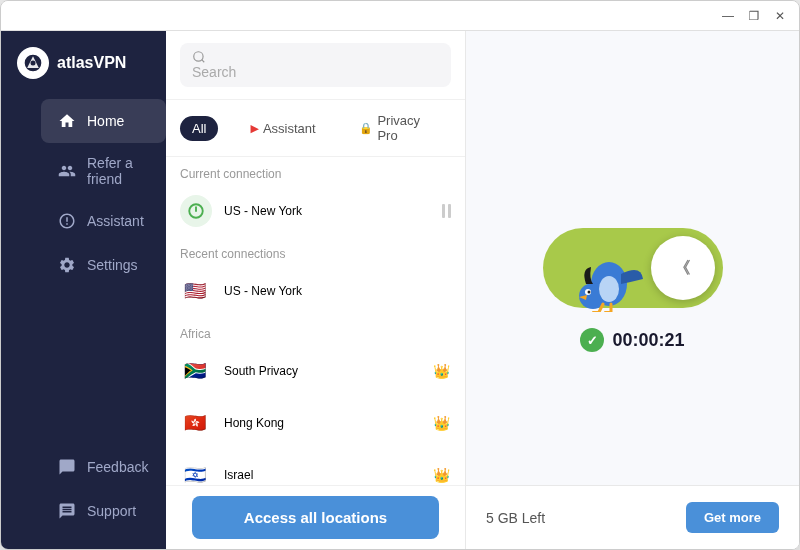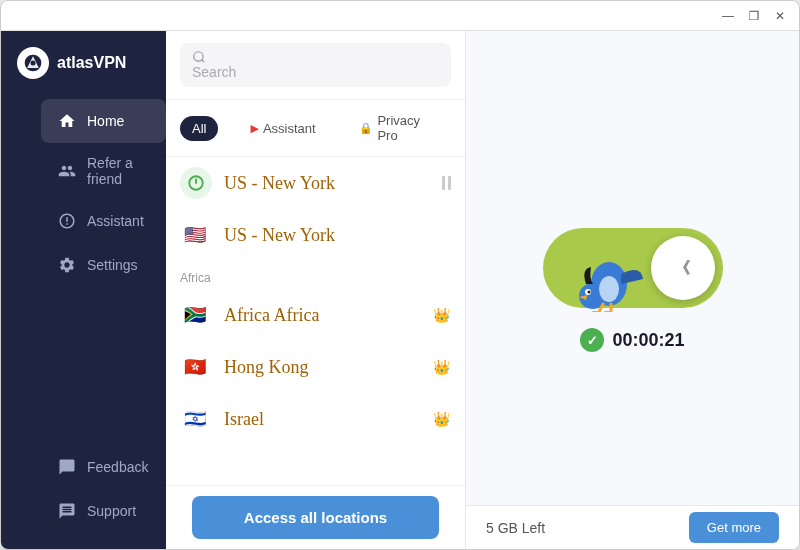--- a/index.html
+++ b/index.html
@@ -218,25 +218,24 @@
       margin-right: 12px;
       display: flex;
       align-items: center;
       justify-content: center;
       font-size: 18px;
       flex-shrink: 0;
       overflow: hidden;
     }
 
     .location-name {
-      font-size: 18px;
-      color: #a16207;
+      font-size: 12px;
+      color: #000000;
       font-weight: 500;
       flex: 1;
-      font-family: Liberation Serif, serif;
     }
 
     .location-crown {
       font-size: 14px;
       margin-left: 4px;
     }
 
     .current-connection-icon {
       width: 32px;
       height: 32px;
@@ -352,21 +351,21 @@
       justify-content: center;
       color: #fff;
       font-size: 13px;
     }
 
     .right-panel-footer {
       position: absolute;
       bottom: 0;
       left: 0;
       right: 0;
-      height: 44px;
+      height: 64px;
       background: #fff;
       border-top: 1px solid #e8e8e8;
       display: flex;
       align-items: center;
       justify-content: space-between;
       padding: 0 20px;
     }
 
     .gb-left {
       font-size: 14px;
@@ -374,21 +373,21 @@
       font-weight: 500;
     }
 
     .get-more-btn {
       padding: 8px 18px;
       background: #4a90d9;
       color: #fff;
       border: none;
       border-radius: 6px;
       font-size: 13px;
-      font-weight: 400;
+      font-weight: 700;
       cursor: pointer;
     }
   </style>
 </head>
 <body>
 
 <div class="window">
 
   <div class="title-bar">
     <div class="title-bar-btn">—</div>
@@ -490,43 +489,45 @@
           <span>Assistant</span>
         </div>
         <div class="filter-tab">
           <span style="font-size:11px;">🔒</span>
           <span>Privacy Pro</span>
         </div>
       </div>
 
       <div class="locations-list">
 
+        <div class="section-label">Current connection</div>
         <div class="location-item">
           <div class="current-connection-icon">
             <svg width="18" height="18" viewBox="0 0 24 24" fill="none">
               <circle cx="12" cy="12" r="9" stroke="#4caf50" stroke-width="2.5" fill="none"></circle>
               <path d="M12 7v5" stroke="#4caf50" stroke-width="2.5" stroke-linecap="round"></path>
             </svg>
           </div>
           <span class="location-name">US - New York</span>
           <div class="pause-icon">
             <div class="pause-bar"></div>
             <div class="pause-bar"></div>
           </div>
         </div>
 
+        <div class="section-label">Recent connections</div>
         <div class="location-item">
           <div class="location-flag">🇺🇸</div>
           <span class="location-name">US - New York</span>
         </div>
 
         <div class="section-label">Africa</div>
         <div class="location-item">
           <div class="location-flag">🇿🇦</div>
-          <span class="location-name">Africa Africa</span>
+          <span class="location-name">South Privacy</span>
           <span class="location-crown">👑</span>
         </div>
 
         <div class="location-item">
           <div class="location-flag">🇭🇰</div>
           <span class="location-name">Hong Kong</span>
           <span class="location-crown">👑</span>
         </div>
         <div class="location-item">
           <div class="location-flag">🇮🇱</div>

